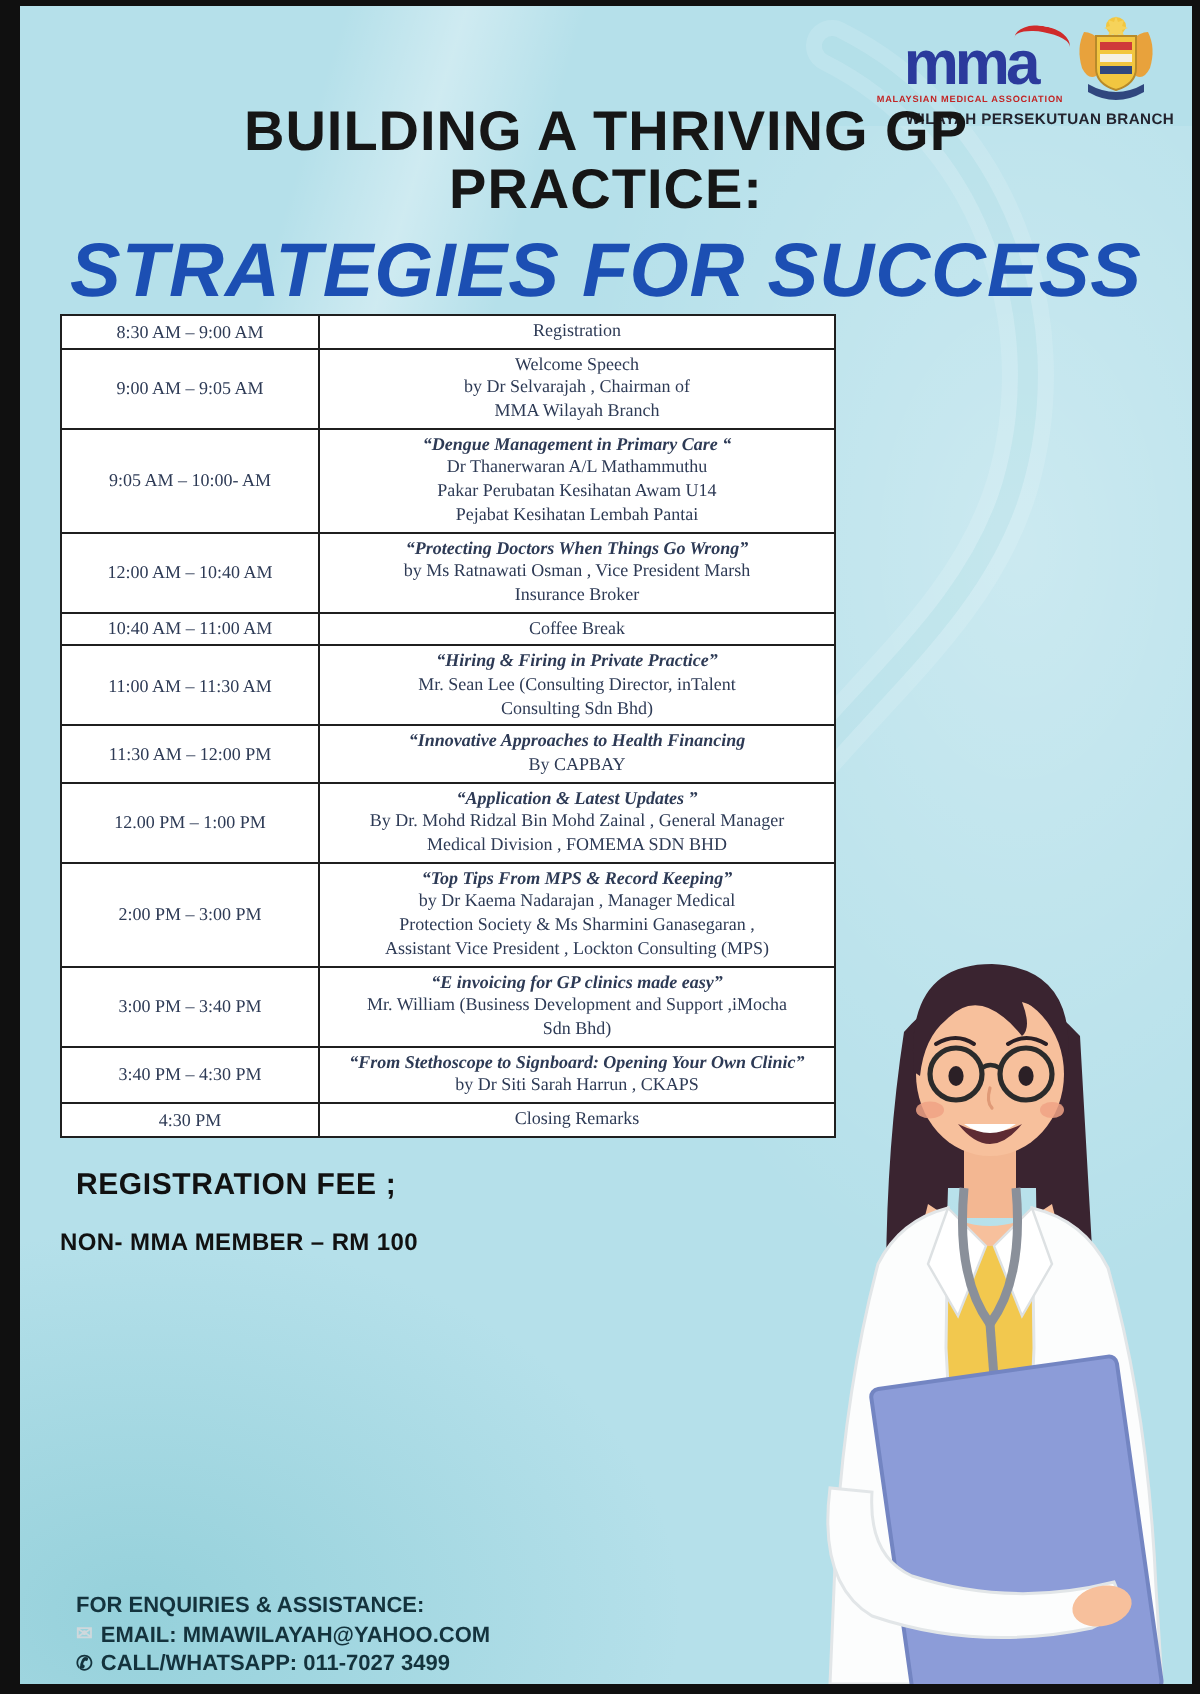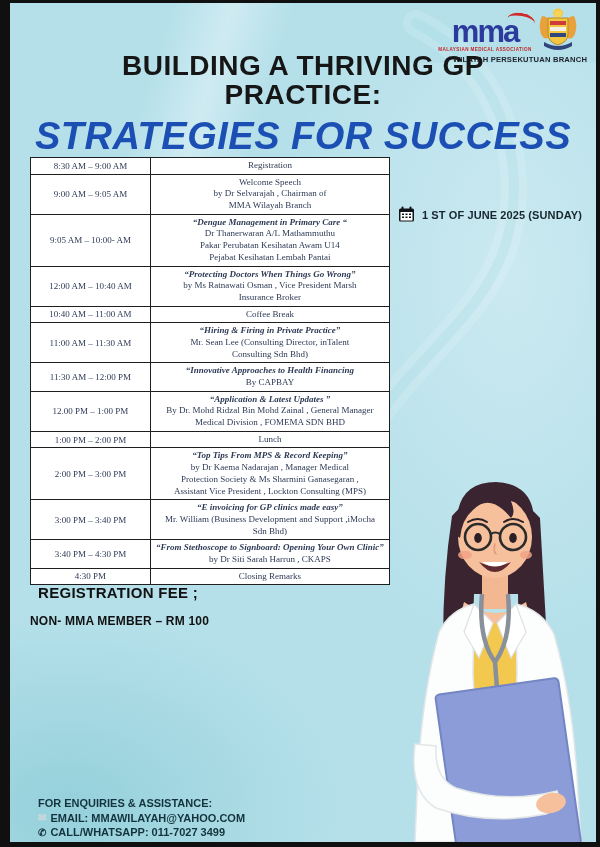--- a/index.html
+++ b/index.html
@@ -36,21 +36,21 @@
   .branch-label { font-size:7.6px; font-weight:800; color:#23232e; margin-top:3px; letter-spacing:.2px; white-space:nowrap;padding-left:24px; }
 
   
   .title1 { position:absolute; top:48px; left:50%; transform:translateX(-50%);
     width:440px; text-align:center; font-size:28px; line-height:1.05; font-weight:900;
     color:#161616; letter-spacing:.5px; }
   .title2 { position:absolute; top:112px; left:0; width:100%; text-align:center;
     font-size:38px; font-weight:900; font-style:italic; color:#1c4fb3; letter-spacing:.5px; }
 
   
-  .schedule { position:absolute; left:20px; top:154px; width:360px;
+  .schedule { position:absolute; left:20px; top:154px; width:388px;
     border-collapse:collapse; background:#ffffff;
     font-family:"Liberation Serif", serif; color:#2d3a55; font-size:9px; }
   .schedule td { border:1px solid #1f1f1f; vertical-align:middle; }
   .schedule .time-cell { width:120px; text-align:center; padding:2px 3px; white-space:nowrap; }
   .schedule .content-cell { width:240px; text-align:center; padding:2px 5px; line-height:1.3; }
   .session-title { font-weight:700; font-style:italic; }
 
   
   .event-info { position:absolute; left:388px; top:203px; width:190px; color:#16262e; }
   .event-row { display:flex; align-items:center; gap:7px; margin-bottom:16px; }
@@ -165,26 +165,20 @@
           </tr>
           <tr>
             <td class="time-cell">12.00 PM – 1:00 PM</td>
             <td class="content-cell">
               <div class="session-title">“Application &amp; Latest Updates ”</div>
               <div class="session-line">By Dr. Mohd Ridzal Bin Mohd Zainal , General Manager</div>
               <div class="session-line">Medical Division , FOMEMA SDN BHD</div>
             </td>
           </tr>
           <tr>
-            <td class="time-cell">1:00 PM – 2:00 PM</td>
-            <td class="content-cell">
-              <div class="session-line">Lunch</div>
-            </td>
-          </tr>
-          <tr>
             <td class="time-cell">2:00 PM – 3:00 PM</td>
             <td class="content-cell">
               <div class="session-title">“Top Tips From MPS &amp; Record Keeping”</div>
               <div class="session-line">by Dr Kaema Nadarajan , Manager Medical</div>
               <div class="session-line">Protection Society &amp; Ms Sharmini Ganasegaran ,</div>
               <div class="session-line">Assistant Vice President , Lockton Consulting (MPS)</div>
             </td>
           </tr>
           <tr>
             <td class="time-cell">3:00 PM – 3:40 PM</td>
@@ -204,39 +198,20 @@
           <tr>
             <td class="time-cell">4:30 PM</td>
             <td class="content-cell">
               <div class="session-line">Closing Remarks</div>
             </td>
           </tr>
         </tbody>
     </table>
 
     <div class="event-info">
-      <div class="event-row">
-        <span class="event-icon">
-          <svg width="17" height="17" viewBox="0 0 17 17">
-            <rect x="1" y="2.5" width="15" height="13" rx="1.5" fill="#101418"></rect>
-            <rect x="2.5" y="6" width="12" height="8.5" fill="#ffffff"></rect>
-            <rect x="3.5" y="0.5" width="2" height="4" rx="1" fill="#101418"></rect>
-            <rect x="11.5" y="0.5" width="2" height="4" rx="1" fill="#101418"></rect>
-            <g fill="#101418">
-              <rect x="4" y="7.5" width="2" height="1.5"></rect>
-                <rect x="7.5" y="7.5" width="2" height="1.5"></rect>
-                <rect x="11" y="7.5" width="2" height="1.5"></rect>
-              <rect x="4" y="10.5" width="2" height="1.5"></rect>
-                <rect x="7.5" y="10.5" width="2" height="1.5"></rect>
-                <rect x="11" y="10.5" width="2" height="1.5"></rect>
-            </g>
-          </svg>
-        </span>
-        <span class="txt">1 ST OF JUNE 2025 (SUNDAY)</span>
-      </div>
     </div>
 
     <div class="fees">
       <div class="fees-heading">REGISTRATION FEE ;</div>
       <div class="fees-line">NON- MMA MEMBER – RM 100</div>
     </div>
 
     <svg class="doctor" viewBox="0 0 202 368">
 
       <path d="M58,42 Q100,-6 146,44 L152,150 Q156,215 140,248 L126,252 L124,120 L80,120 L76,250 Q58,248 50,215 Q46,120 58,42 Z" fill="#3a2430"></path>

